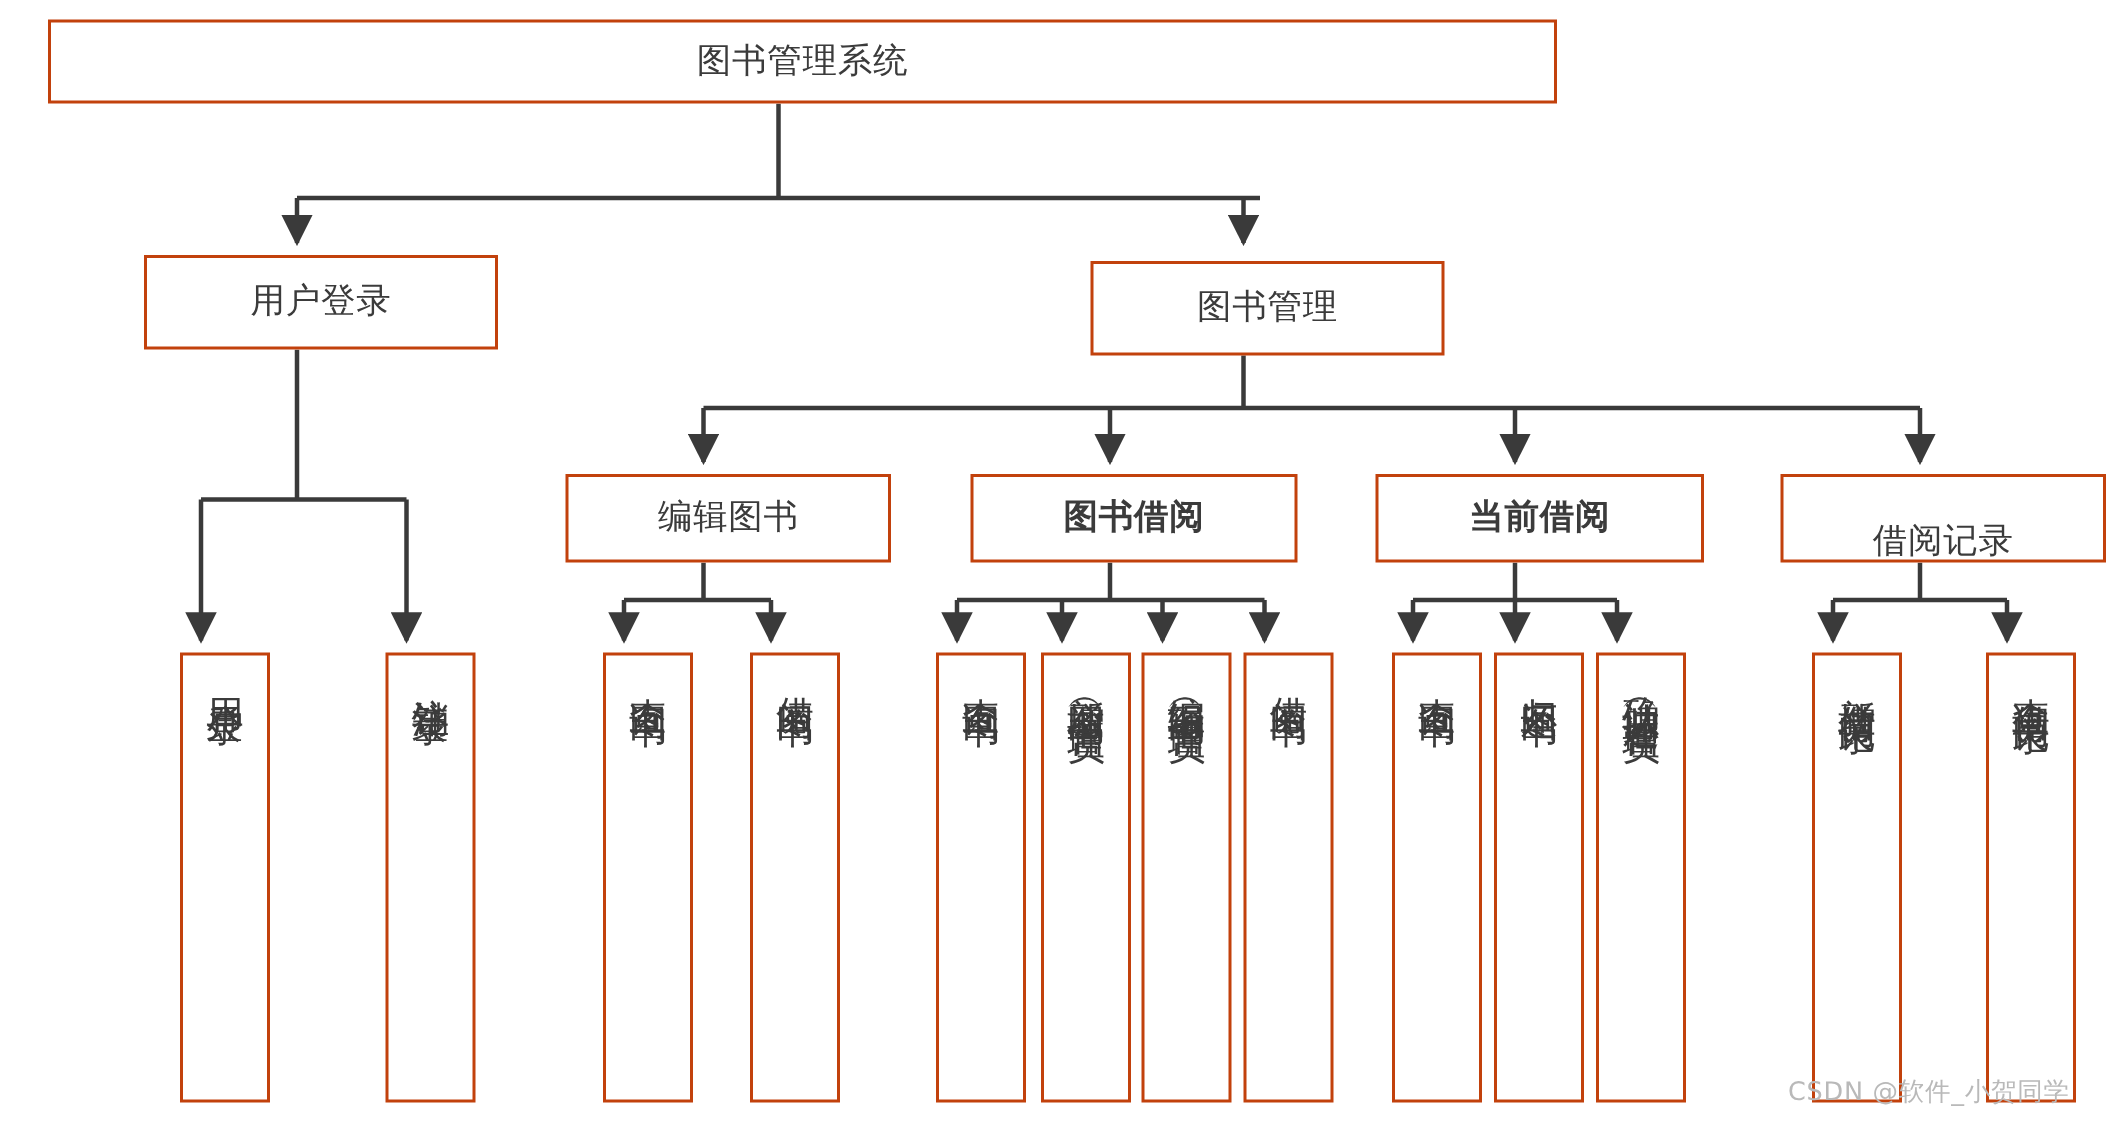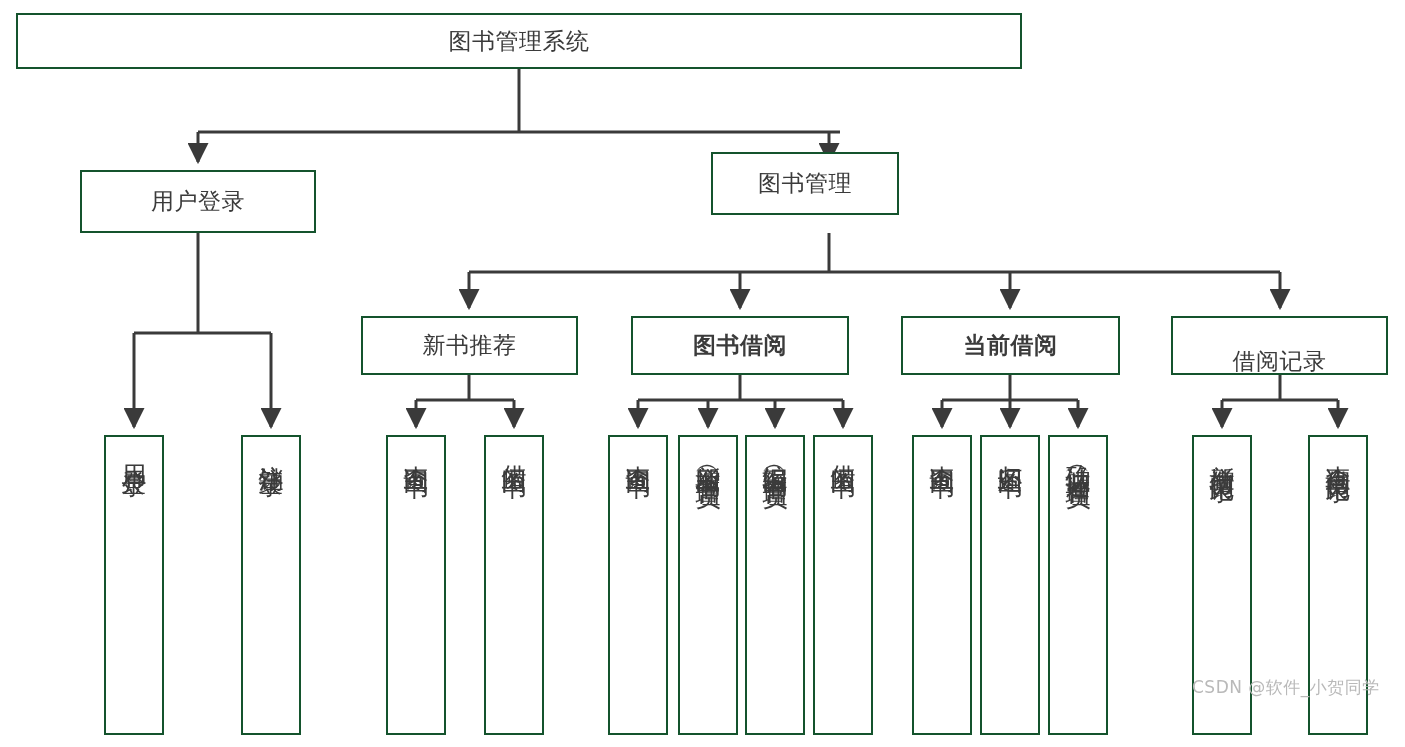--- a/index.html
+++ b/index.html
@@ -19,25 +19,26 @@
     position:absolute;
     left:0; top:0;
     width:1405px;
     height:747px;
     pointer-events:none;
   }
   .node{
     position:absolute;
     box-sizing:border-box;
     background:#ffffff;
-    border:2px solid #14532d;
+    border:2px solid #c2410c;
     display:flex;
     align-items:center;
     justify-content:center;
     color:#3b3b3b;
+    margin-left:16px;
   }
   .node .lbl{
     display:block;
     text-align:center;
     line-height:1.0;
     letter-spacing:0.5px;
   }
   
   .node.horiz .lbl{
     font-size:23px;
@@ -122,26 +123,26 @@
     </g>
   </svg>
 
   <div class="node horiz root" style="left:16px;top:13px;width:1006px;height:56px;">
     <span class="lbl">图书管理系统</span>
   </div>
 
   <div class="node horiz" style="left:80px;top:170px;width:236px;height:63px;">
     <span class="lbl">用户登录</span>
   </div>
-  <div class="node horiz" style="left:711px;top:152px;width:188px;height:63px;">
+  <div class="node horiz" style="left:711px;top:174px;width:236px;height:63px;">
     <span class="lbl">图书管理</span>
   </div>
 
   <div class="node horiz" style="left:361px;top:316px;width:217px;height:59px;">
-    <span class="lbl">新书推荐</span>
+    <span class="lbl">编辑图书</span>
   </div>
   <div class="node horiz" style="left:631px;top:316px;width:218px;height:59px;font-weight:bold;">
     <span class="lbl">图书借阅</span>
   </div>
   <div class="node horiz" style="left:901px;top:316px;width:219px;height:59px;font-weight:bold;">
     <span class="lbl">当前借阅</span>
   </div>
   <div class="node horiz" style="left:1171px;top:316px;width:217px;height:59px;align-items:flex-end;">
     <span class="lbl">借阅记录</span>
   </div>
@@ -183,15 +184,15 @@
     <span class="lbl">确认归还（管理员）</span>
   </div>
 
   <div class="node vert" style="left:1192px;top:435px;width:60px;height:300px;">
     <span class="lbl">新增借阅记录</span>
   </div>
   <div class="node vert" style="left:1308px;top:435px;width:60px;height:300px;">
     <span class="lbl">查询借阅记录</span>
   </div>
 
-  <div class="watermark" style="left:1192px;top:676px;">CSDN @软件_小贺同学</div>
+  <div class="watermark" style="left:1192px;top:716px;">CSDN @软件_小贺同学</div>
 
 </div>
 
 </body></html>

